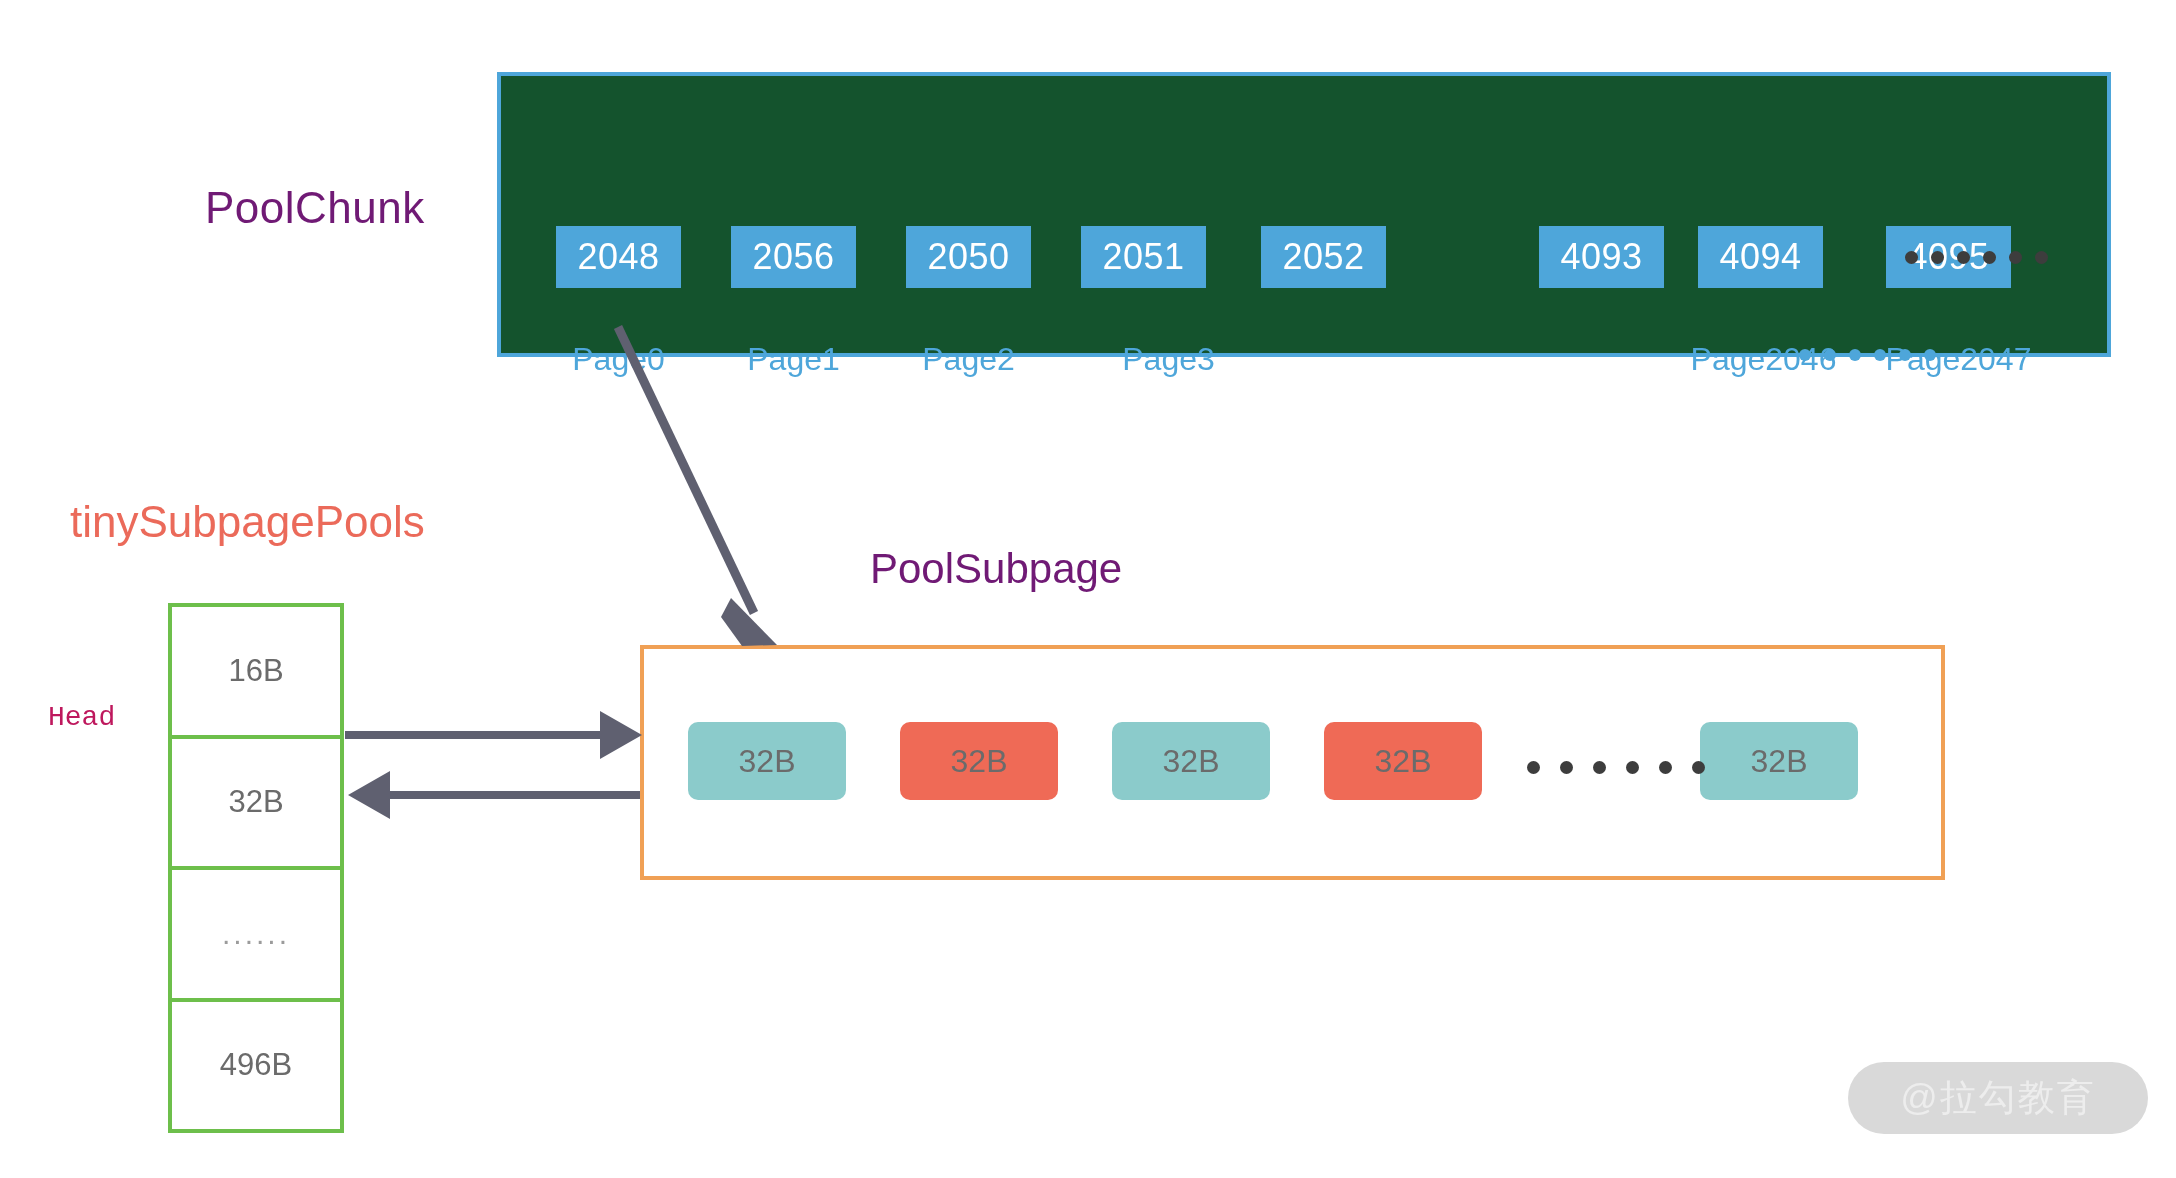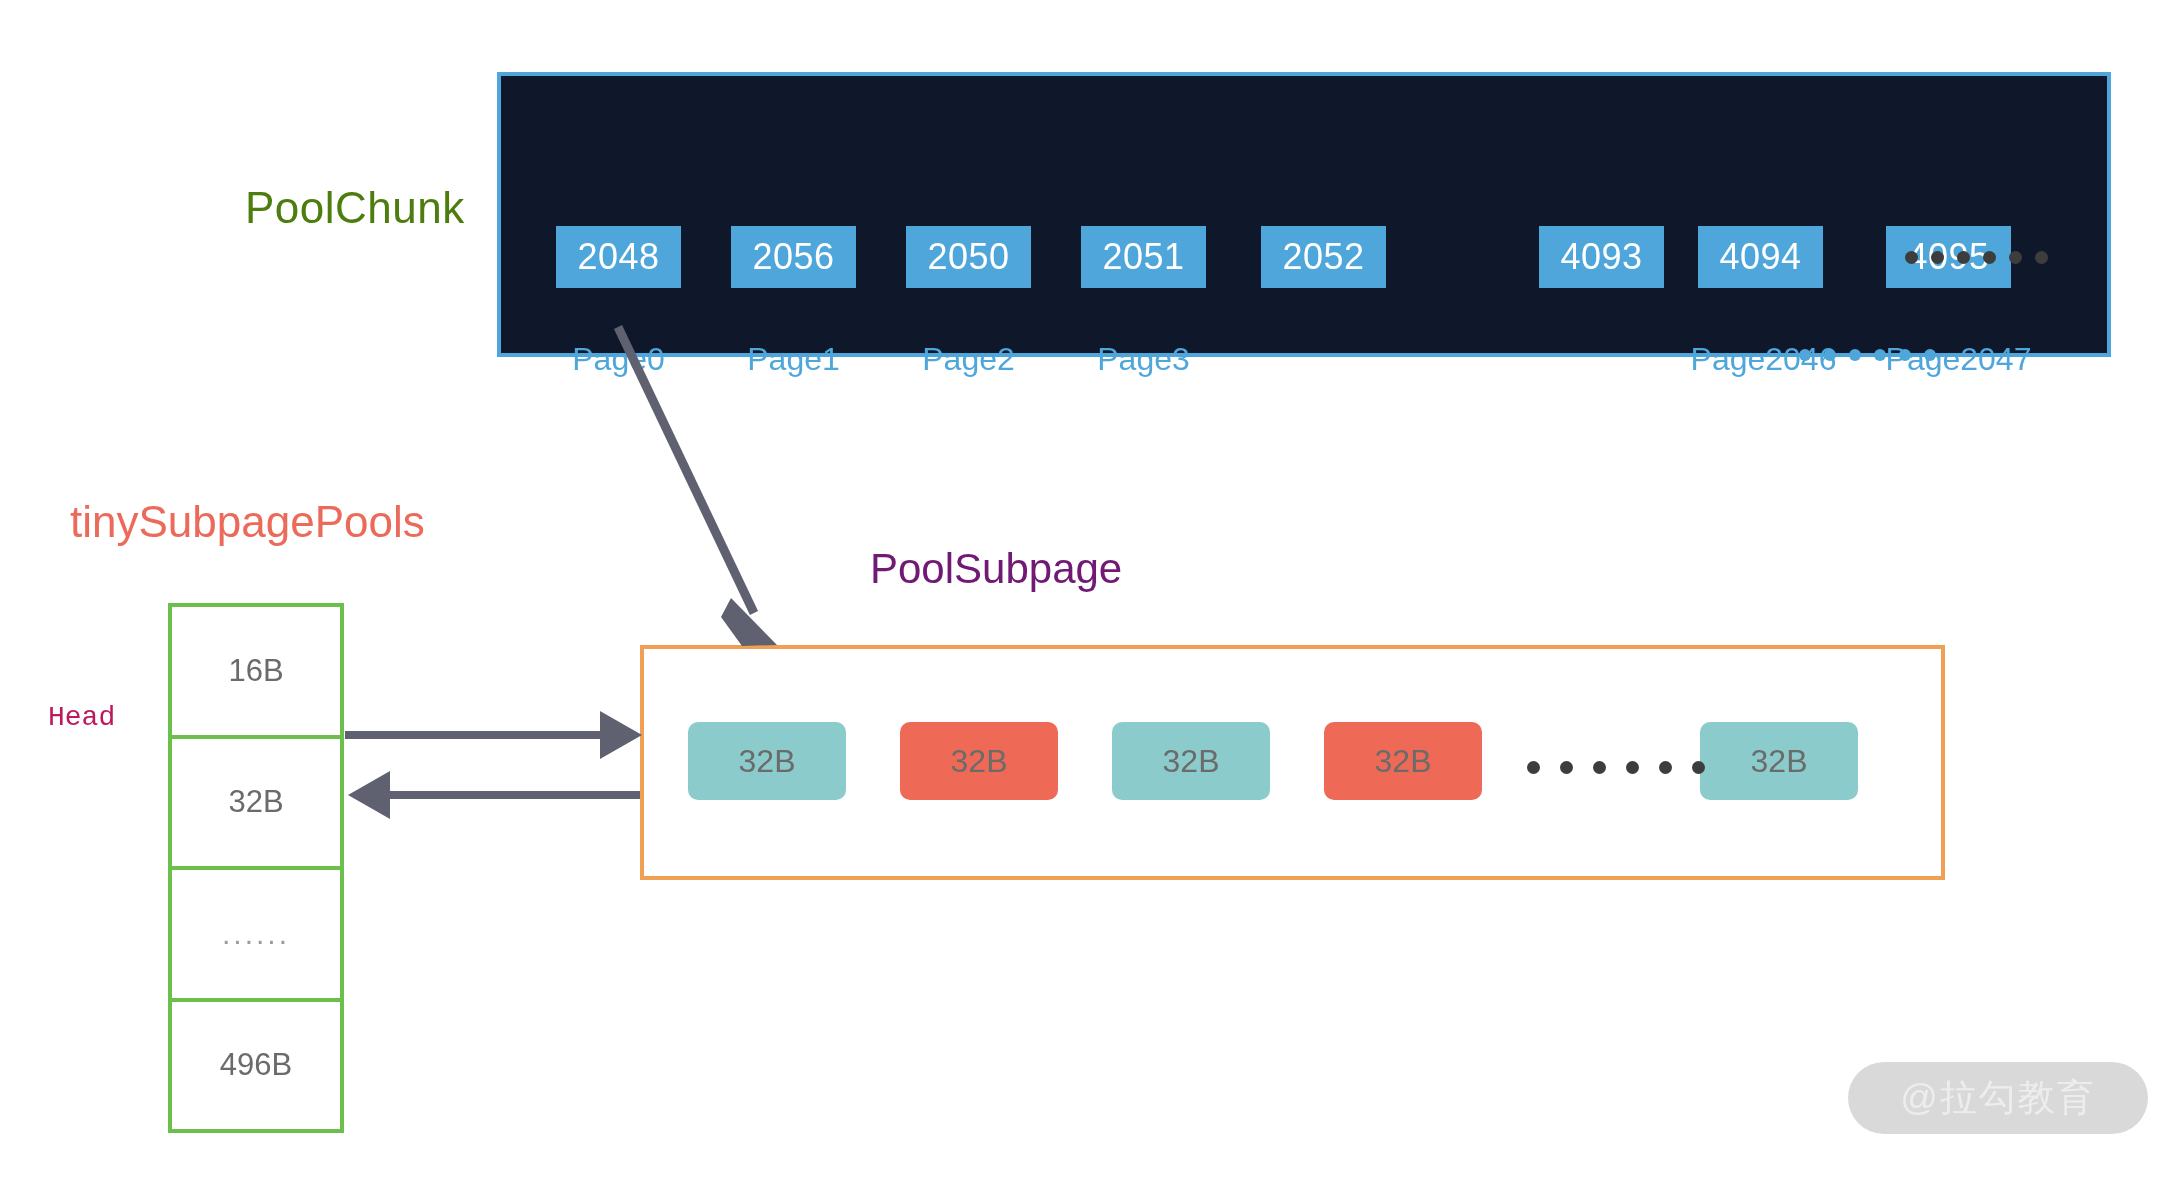--- a/index.html
+++ b/index.html
@@ -22,30 +22,29 @@
   .abs { position: absolute; }
 
   
   #poolchunk-box {
     left: 497px;
     top: 72px;
     width: 1614px;
     height: 285px;
     border: 4px solid #4ea6da;
     box-sizing: border-box;
-    background: #0f172a;
+    background: #14532d;
   }
   #poolchunk-title {
     left: 205px;
     top: 183px;
     font-size: 44px;
-    color: #4d7c0f;
+    color: #701a75;
     letter-spacing: 0.5px;
     white-space: nowrap;
-    margin-left: 40px;
   }
 
   
   .page-chip {
     position: absolute;
     top: 150px;
     width: 125px;
     height: 62px;
     background: #4ea6da;
     color: #ffffff;
@@ -222,21 +221,21 @@
         <span class="d"></span>
         <span class="d"></span>
       <span class="d"></span>
         <span class="d"></span>
         <span class="d"></span>
     </div>
 
     <div class="page-label" style="left:40px;width:155px">Page0</div>
     <div class="page-label" style="left:215px;width:155px">Page1</div>
     <div class="page-label" style="left:390px;width:155px">Page2</div>
-    <div class="page-label" style="left:565px;width:155px">Page3</div>
+    <div class="page-label" style="left:590px;width:155px">Page3</div>
     <div class="page-label" style="left:1155px;width:215px">Page2046</div>
     <div class="page-label" style="left:1350px;width:215px">Page2047</div>
 
     <div class="chunk-dots" id="chunk-dots-bottom">
       <span class="d"></span>
         <span class="d"></span>
         <span class="d"></span>
       <span class="d"></span>
         <span class="d"></span>
         <span class="d"></span>

